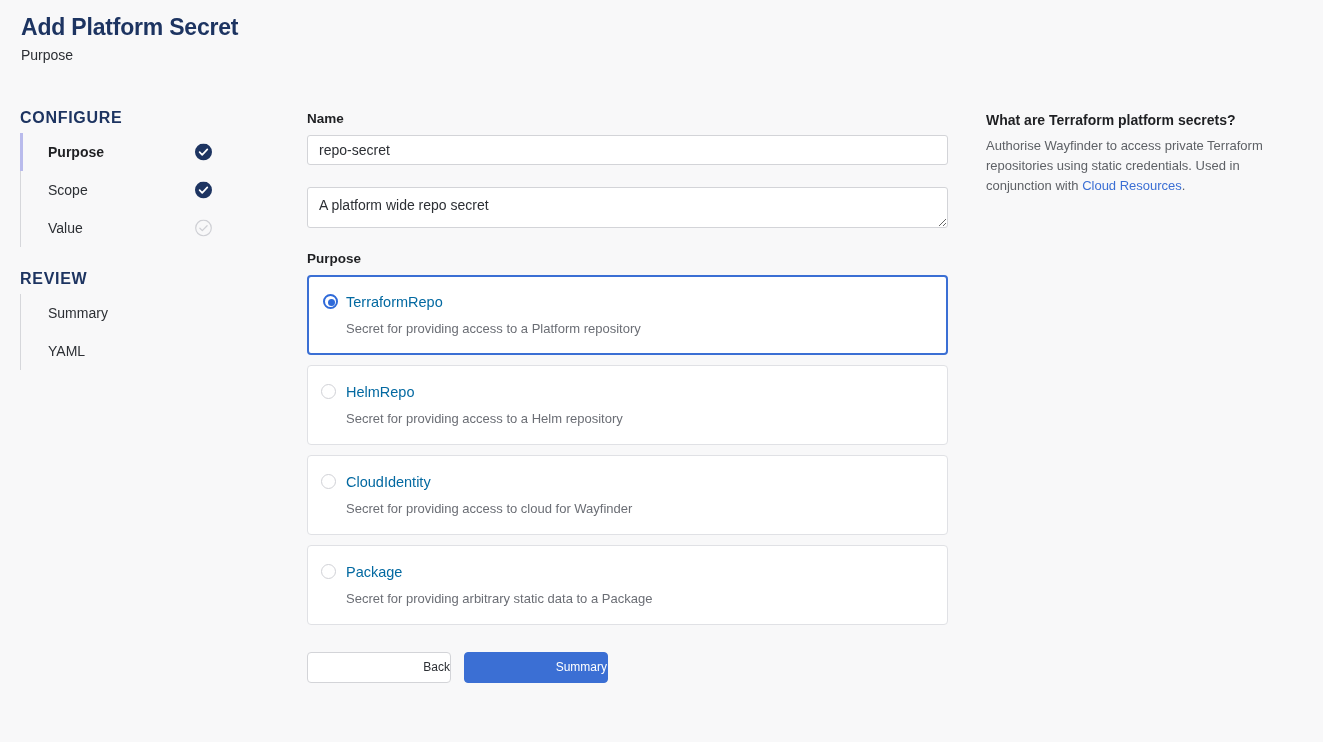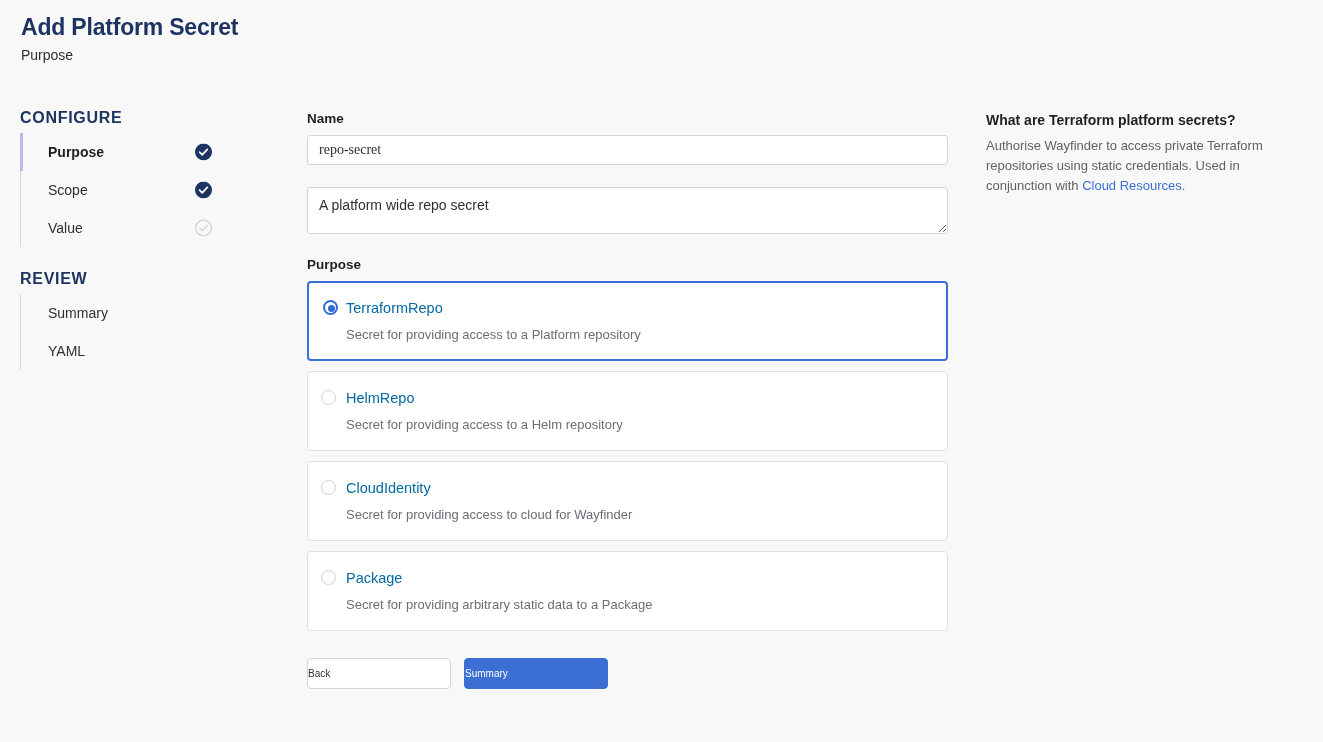--- a/index.html
+++ b/index.html
@@ -124,28 +124,28 @@
     margin-bottom: 7px;
     display: block;
   }
   .text-input {
     width: 641px;
     height: 30px;
     border: 1px solid #d3d4d8;
     border-radius: 3px;
     background: #ffffff;
     padding: 0 11px;
-    font-family: Liberation Serif, serif;
+    font-family: Liberation Sans, sans-serif;
     font-size: 14px;
     color: #2c2f34;
     outline: none;
   }
   .textarea-input {
     width: 641px;
-    height: 47px;
+    height: 41px;
     border: 1px solid #d3d4d8;
     border-radius: 3px;
     background: #ffffff;
     padding: 8px 11px;
     font-family: "Liberation Sans", sans-serif;
     font-size: 14px;
     color: #2c2f34;
     line-height: 19px;
     outline: none;
     resize: vertical;
@@ -212,24 +212,24 @@
   
   .actions {
     display: flex;
     gap: 13px;
     margin-top: 27px;
   }
   .btn {
     height: 31px;
     border-radius: 4px;
     font-family: "Liberation Sans", sans-serif;
-    font-size: 10px;
+    font-size: 12px;
     cursor: pointer;
     line-height: 29px;
-    text-align: left;
+    text-align: right;
     padding: 0;
   }
   .btn-secondary {
     width: 144px;
     background: #ffffff;
     border: 1px solid #d3d4d8;
     color: #2c2f34;
   }
   .btn-primary {
     width: 144px;

